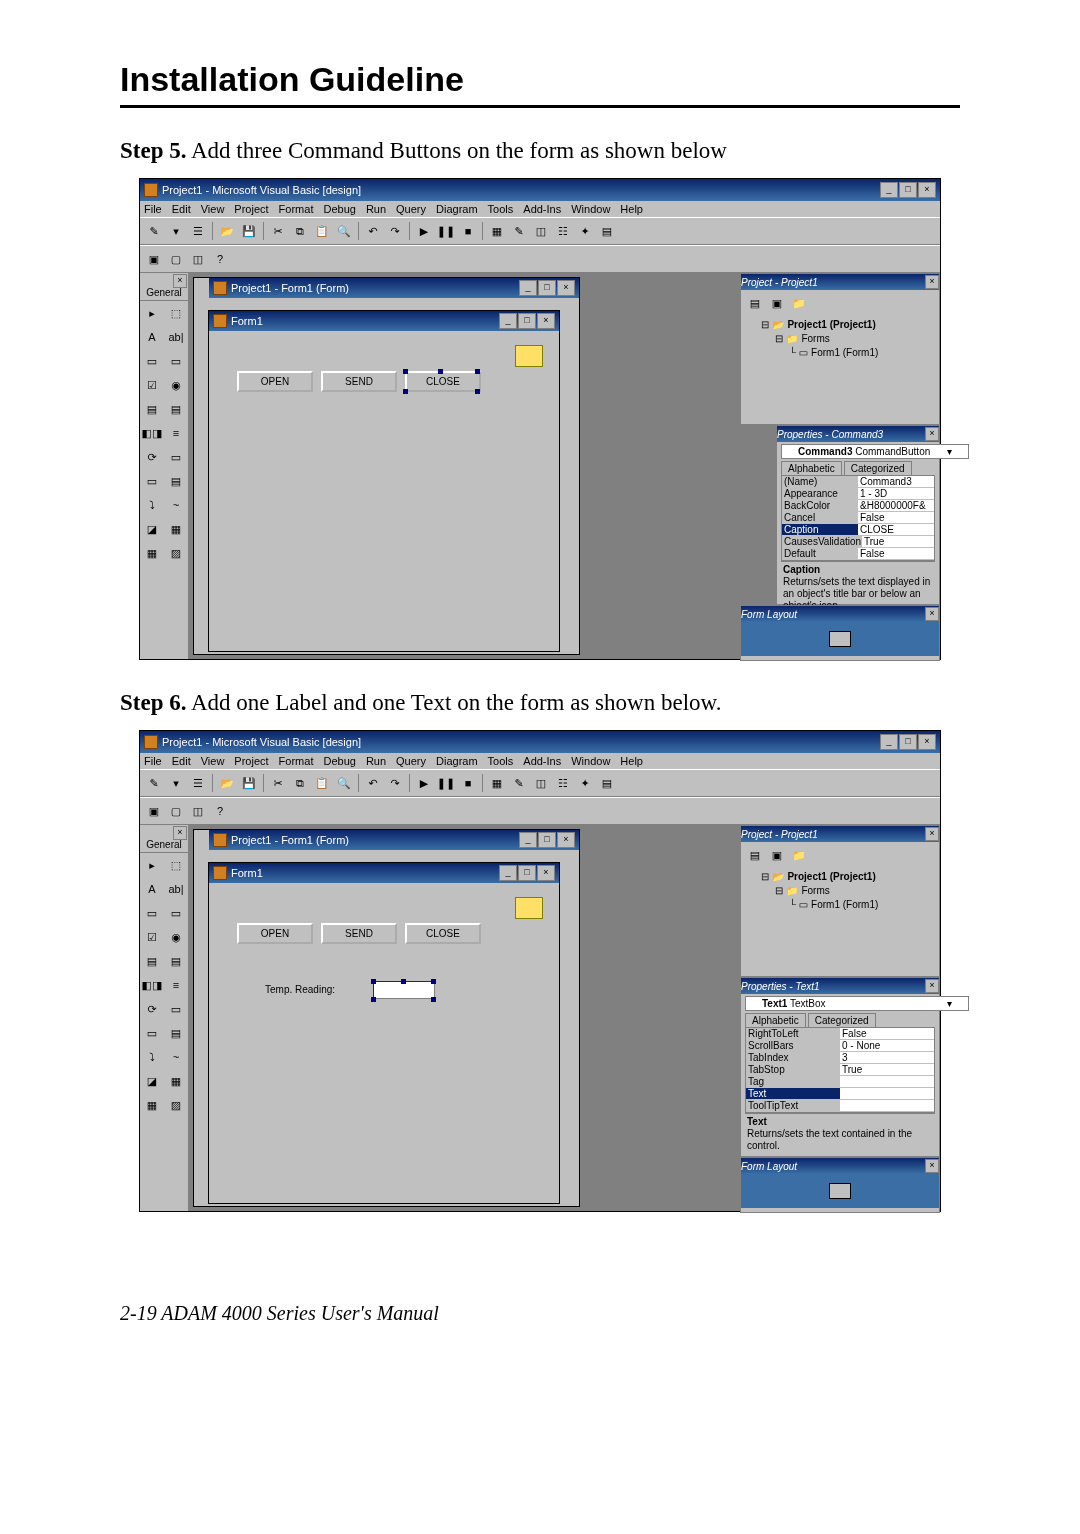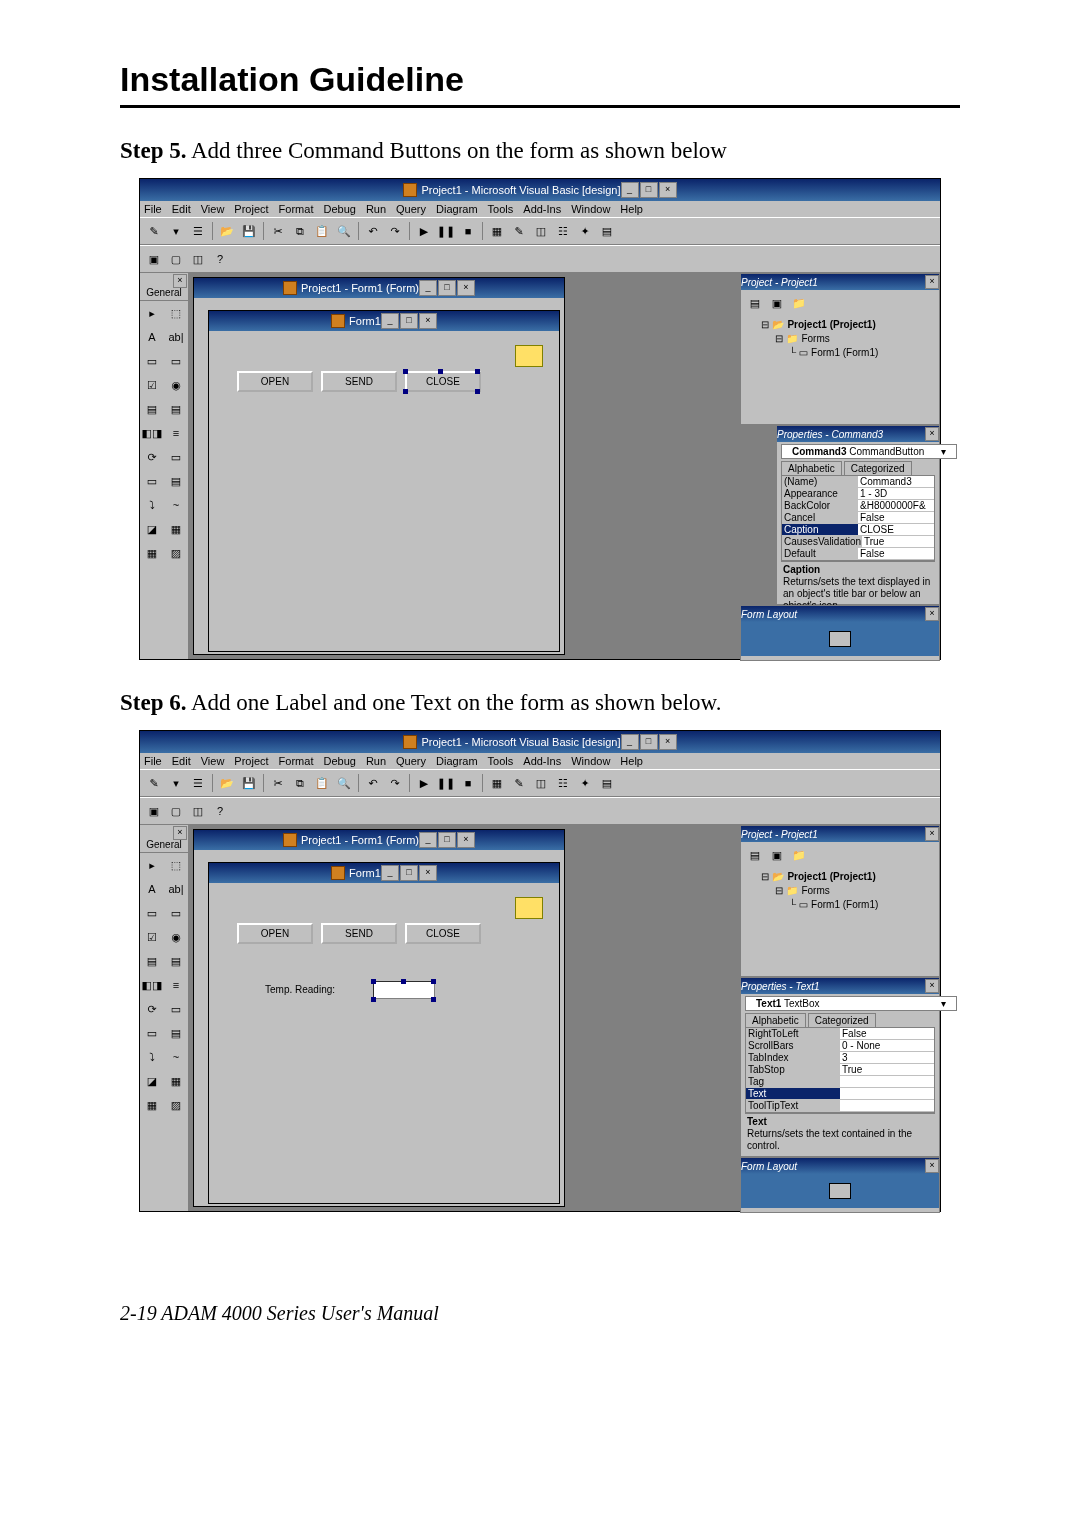--- a/index.html
+++ b/index.html
@@ -40,21 +40,21 @@
     font-size: 11px;
     color: #000;
   }
   
   .titlebar {
     background: linear-gradient(#0a246a, #3a6ea5);
     color: #fff;
     padding: 2px 4px;
     display: flex;
     align-items: center;
-    justify-content: center;
+    justify-content: space-between;
     height: 18px;
   }
   .titlebar .caption { display: flex; align-items: center; gap: 4px; }
   .winbtns { display: flex; gap: 1px; }
   .winbtn {
     width: 16px; height: 14px;
     background: #c0c0c0;
     border: 1px solid #808080;
     font-size: 9px;
     text-align: center;
@@ -130,20 +130,21 @@
   
   .mdi {
     flex: 1;
     position: relative;
     background: #808080;
   }
   .mdichild {
     position: absolute;
     background: #c0c0c0;
     border: 1px solid #000;
+    padding-left: 15px;
   }
   .mdichild .titlebar { height: 16px; }
   .dotgrid {
     position: absolute;
     left: 8px; top: 28px; right: 8px; bottom: 8px;
     background: #c0c0c0;
     background-image: radial-gradient(#808080 0.5px, transparent 0.5px);
     background-size: 8px 8px;
   }
   .form-window {
@@ -225,21 +226,21 @@
   .prj-toolbar .tb-btn { width: 18px; height: 16px; }
   .tree { padding: 4px 2px; font-size: 10px; line-height: 14px; }
   .tree-indent1 { padding-left: 14px; }
   .tree-indent2 { padding-left: 28px; }
   .tree-indent3 { padding-left: 42px; }
   .prop-combo {
     width: 100%;
     border: 1px solid #808080;
     background: #fff;
     font-size: 10px;
-    padding: 1px 10px;
+    padding: 1px 16px;
     margin-bottom: 2px;
     display: flex; justify-content: space-between;
   }
   .prop-tabs {
     display: flex;
     font-size: 10px;
   }
   .prop-tab {
     border: 1px solid #808080;
     border-bottom: none;

